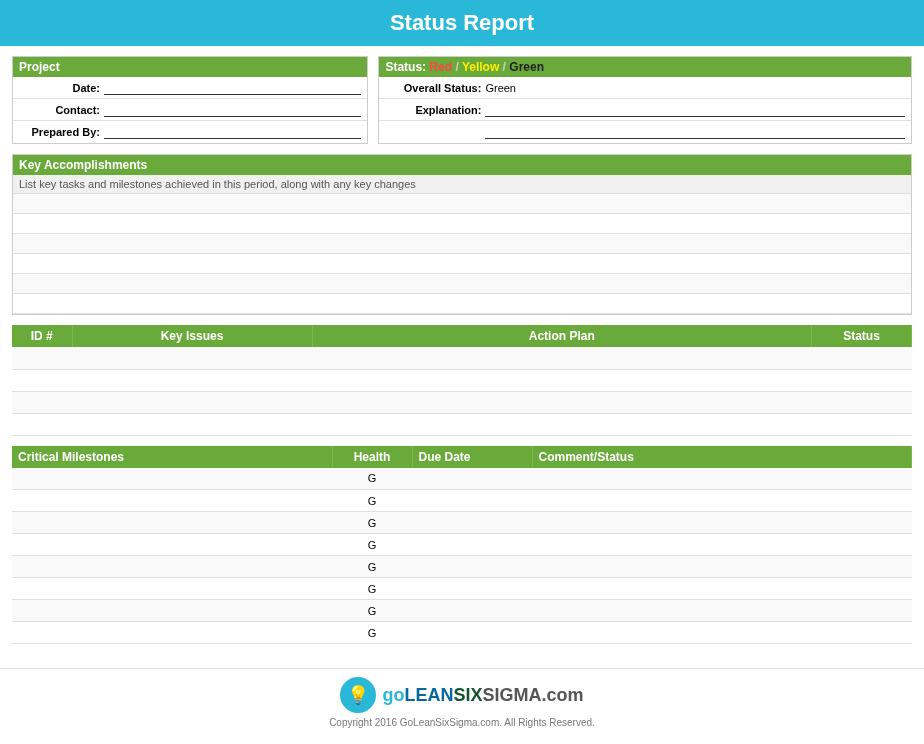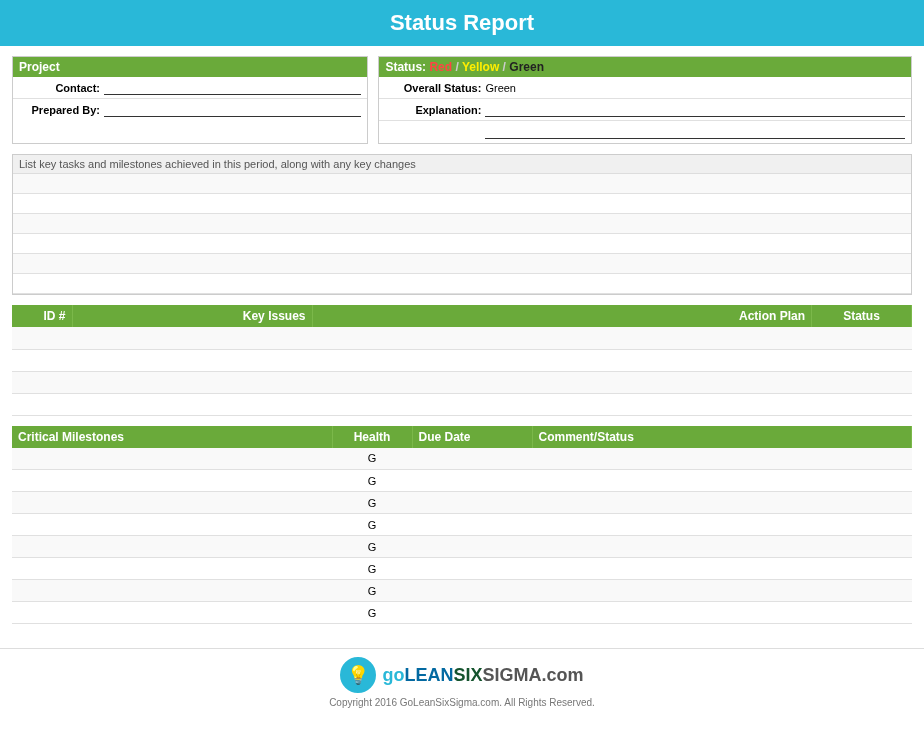--- a/index.html
+++ b/index.html
@@ -100,21 +100,21 @@
       width: 100%;
       border-collapse: collapse;
       margin-bottom: 10px;
     }
     .issues-table th {
       background: #6aaa3a;
       color: #fff;
       font-weight: bold;
       padding: 4px 6px;
       font-size: 12px;
-      text-align: right;
+      text-align: center;
       border-right: 1px solid #7bb84a;
     }
     .issues-table td {
       border-bottom: 1px solid #e0e0e0;
       padding: 2px 6px;
       min-height: 20px;
       height: 22px;
       background: #f9f9f9;
       font-size: 11px;
     }
@@ -214,20 +214,24 @@
 
 <div class="content">
 
   <div class="top-section">
 
     <div class="project-box">
       <div class="section-header">
         <span>Project</span>
       </div>
       <div class="field-row">
+        <span class="field-label">Date:</span>
+        <span class="field-underline"></span>
+      </div>
+      <div class="field-row">
         <span class="field-label">Contact:</span>
         <span class="field-underline"></span>
       </div>
       <div class="field-row">
         <span class="field-label">Prepared By:</span>
         <span class="field-underline"></span>
       </div>
     </div>
 
     <div class="status-box">
@@ -249,20 +253,23 @@
       </div>
       <div class="field-row">
         <span class="field-label" style="min-width:100px;"></span>
         <span class="field-underline"></span>
       </div>
     </div>
 
   </div>
 
   <div class="section-block">
+    <div class="section-header">
+      <span>Key Accomplishments</span>
+    </div>
     <div class="hint-text">List key tasks and milestones achieved in this period, along with any key changes</div>
     <div class="section-rows">
       <div class="data-row">&nbsp;</div>
       <div class="data-row">&nbsp;</div>
       <div class="data-row">&nbsp;</div>
       <div class="data-row">&nbsp;</div>
       <div class="data-row">&nbsp;</div>
       <div class="data-row">&nbsp;</div>
     </div>
   </div>

